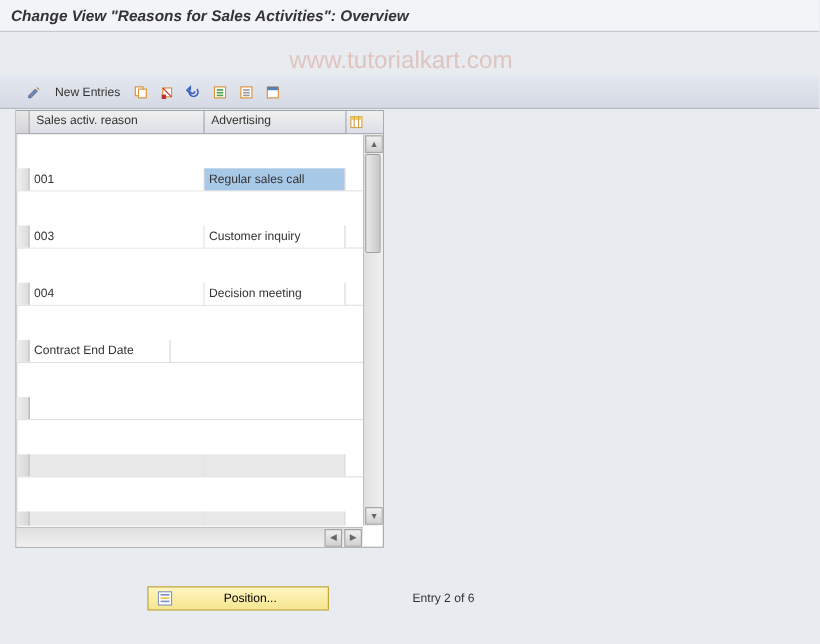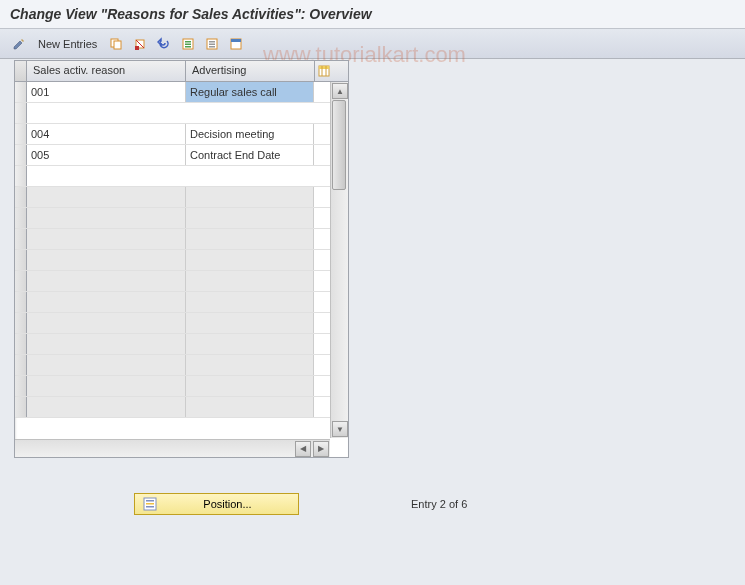--- a/index.html
+++ b/index.html
@@ -23,26 +23,27 @@
     }
     .title-bar h1 {
       font-size: 14px;
       font-weight: bold;
       font-style: italic;
       color: #333;
       font-family: Arial, sans-serif;
     }
     .toolbar {
       background: linear-gradient(to bottom, #e4e8ef 0%, #d4d9e4 100%);
-      padding: 4px 8px;
+      padding: 4px 20px;
       border-bottom: 1px solid #b0b4bc;
       display: flex;
       align-items: center;
       gap: 2px;
       height: 30px;
+      margin-top: 40px;
     }
     .tb-btn {
       width: 22px;
       height: 20px;
       border: 1px solid transparent;
       background: transparent;
       cursor: pointer;
       display: inline-flex;
       align-items: center;
       justify-content: center;
@@ -99,20 +100,21 @@
       position: relative;
     }
     .rows-area {
       width: calc(100% - 18px);
       float: left;
     }
     .row {
       display: flex;
       height: 21px;
       border-bottom: 1px solid #e0e0e0;
+      margin-top: 31px;
     }
     .row .sel {
       width: 12px;
       background: linear-gradient(to right, #f0f0f0, #dcdcdc);
       border-right: 1px solid #a0a4ac;
     }
     .cell {
       border-right: 1px solid #ccc;
       padding: 0;
     }
@@ -185,21 +187,21 @@
     }
     .hscroll .scroll-btn {
       position: static;
       display:inline-flex;
     }
     .footer-row {
       margin-top: 35px;
       padding-left: 120px;
       display: flex;
       align-items: center;
-      gap: 112px;
+      gap: 76px;
     }
     .position-btn {
       background: linear-gradient(to bottom, #fff5c0, #f5e690);
       border: 1px solid #c0a020;
       padding: 3px 8px;
       display: flex;
       align-items: center;
       gap: 8px;
       cursor: pointer;
       min-width: 165px;
@@ -306,29 +308,30 @@
     </div>
     <div class="table-body">
       <div class="rows-area" id="rows-area">
           <div class="row">
             <div class="sel"></div>
             <div class="cell col1"><input value="001" style=""></div>
             <div class="cell col2"><input class="selected" value="Regular sales call" style=""></div>
           </div>
           <div class="row">
             <div class="sel"></div>
+            <div class="cell col1"><input value="003" style=""></div>
+            <div class="cell col2"><input value="Customer inquiry" style=""></div>
           </div>
           <div class="row">
             <div class="sel"></div>
             <div class="cell col1"><input value="004" style=""></div>
             <div class="cell col2"><input value="Decision meeting" style=""></div>
           </div>
           <div class="row">
             <div class="sel"></div>
-            <div class="cell col1"><input value="005" style=""></div>
             <div class="cell col2"><input value="Contract End Date" style=""></div>
           </div>
           <div class="row">
             <div class="sel"></div>
           </div>
           <div class="row empty">
             <div class="sel"></div>
             <div class="cell col1"><input disabled="" style=""></div>
             <div class="cell col2"><input disabled="" style=""></div>
           </div>

